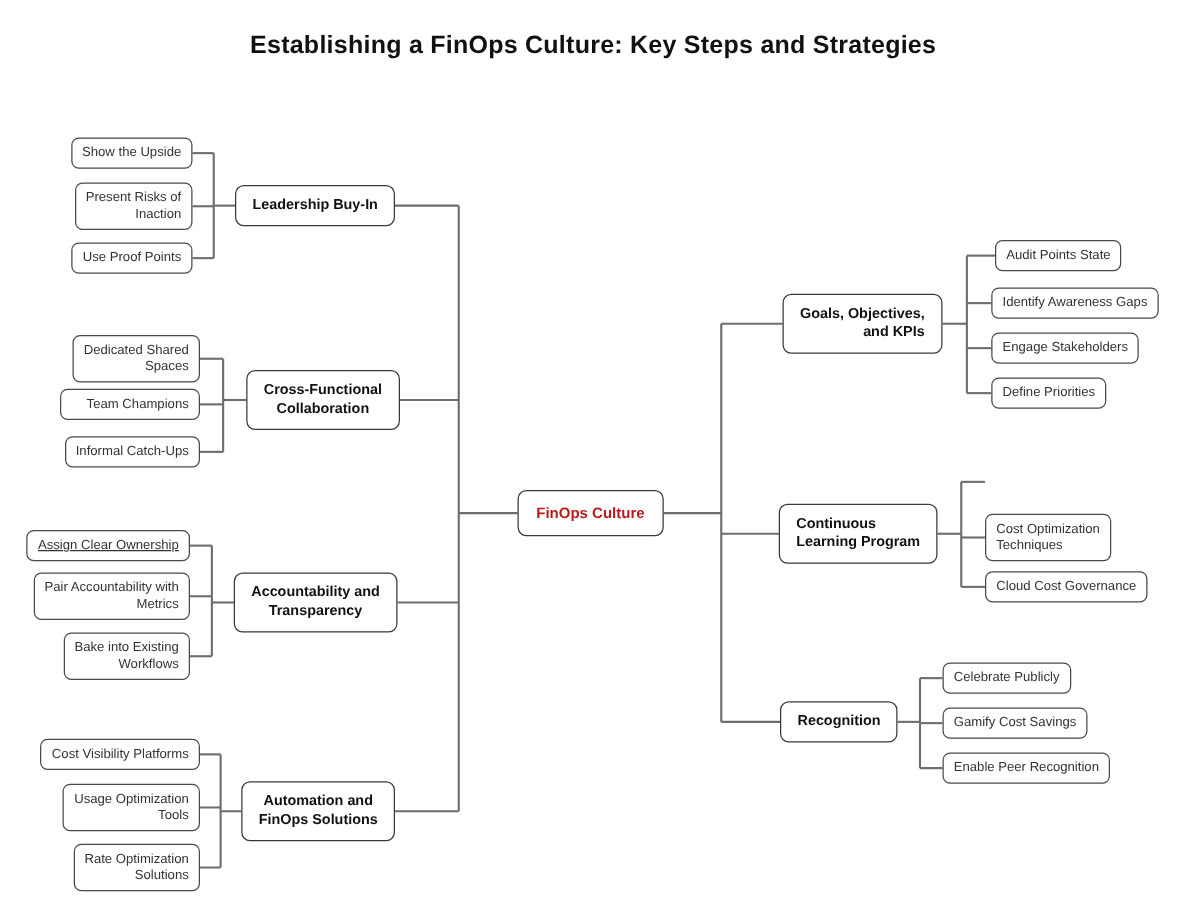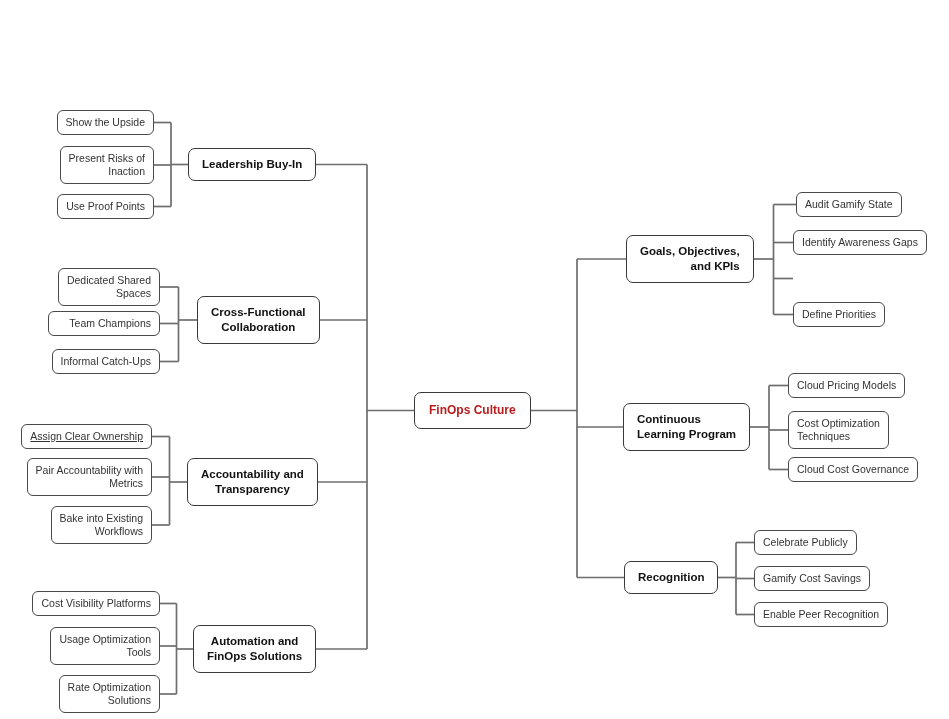--- a/index.html
+++ b/index.html
@@ -111,20 +111,21 @@
       <line x1="788" y1="430" x2="769" y2="430" stroke="#6e6e6e" stroke-width="1.7"></line>
       <line x1="788" y1="469.5" x2="769" y2="469.5" stroke="#6e6e6e" stroke-width="1.7"></line>
       <line x1="769" y1="385.5" x2="769" y2="469.5" stroke="#6e6e6e" stroke-width="1.7"></line>
       <line x1="718" y1="577.5" x2="736" y2="577.5" stroke="#6e6e6e" stroke-width="1.7"></line>
       <line x1="754" y1="542.5" x2="736" y2="542.5" stroke="#6e6e6e" stroke-width="1.7"></line>
       <line x1="754" y1="578.5" x2="736" y2="578.5" stroke="#6e6e6e" stroke-width="1.7"></line>
       <line x1="754" y1="614.5" x2="736" y2="614.5" stroke="#6e6e6e" stroke-width="1.7"></line>
       <line x1="736" y1="542.5" x2="736" y2="614.5" stroke="#6e6e6e" stroke-width="1.7"></line>
     </svg>
 
+  <div id="diagram-title">Establishing a FinOps Culture: Key Steps and Strategies</div>
 
   <div class="node center-node" id="n-center" style="left:414px; top:392px;">FinOps Culture</div>
 
   <div class="node parent parent-left" id="n-l1" style="left:188px; top:148px;">Leadership Buy-In</div>
   <div class="node leaf-left" id="n-l1c1" style="right:795px; top:110px;">Show the Upside</div>
   <div class="node leaf-left" id="n-l1c2" style="right:795px; top:146px;">Present Risks of
 Inaction</div>
   <div class="node leaf-left" id="n-l1c3" style="right:795px; top:194px;">Use Proof Points</div>
 
   <div class="node parent parent-left" id="n-l2" style="left:197px; top:296px;">Cross-Functional
@@ -145,27 +146,27 @@
   <div class="node parent parent-left" id="n-l4" style="left:193px; top:625px;">Automation and
 FinOps Solutions</div>
   <div class="node leaf-left" id="n-l4c1" style="right:789px; top:591px;">Cost Visibility Platforms</div>
   <div class="node leaf-left" id="n-l4c2" style="right:789px; top:627px;">Usage Optimization
 Tools</div>
   <div class="node leaf-left" id="n-l4c3" style="right:789px; top:675px;">Rate Optimization
 Solutions</div>
 
   <div class="node parent parent-right" id="n-r1" style="left:626px; top:235px;text-align:right;">Goals, Objectives,
 and KPIs</div>
-  <div class="node leaf-right" id="n-r1c1" style="left:796px; top:192px;">Audit Gamify State</div>
+  <div class="node leaf-right" id="n-r1c1" style="left:796px; top:192px;">Audit Points State</div>
   <div class="node leaf-right" id="n-r1c2" style="left:793px; top:230px;">Identify Awareness Gaps</div>
+  <div class="node leaf-right" id="n-r1c3" style="left:793px; top:266px;">Engage Stakeholders</div>
   <div class="node leaf-right" id="n-r1c4" style="left:793px; top:302px;">Define Priorities</div>
 
   <div class="node parent parent-right" id="n-r2" style="left:623px; top:403px;">Continuous
 Learning Program</div>
-  <div class="node leaf-right" id="n-r2c1" style="left:788px; top:373px;">Cloud Pricing Models</div>
   <div class="node leaf-right" id="n-r2c2" style="left:788px; top:411px;">Cost Optimization
 Techniques</div>
   <div class="node leaf-right" id="n-r2c3" style="left:788px; top:457px;">Cloud Cost Governance</div>
 
   <div class="node parent parent-right" id="n-r3" style="left:624px; top:561px;">Recognition</div>
   <div class="node leaf-right" id="n-r3c1" style="left:754px; top:530px;">Celebrate Publicly</div>
   <div class="node leaf-right" id="n-r3c2" style="left:754px; top:566px;">Gamify Cost Savings</div>
   <div class="node leaf-right" id="n-r3c3" style="left:754px; top:602px;">Enable Peer Recognition</div>
 
 </div>

